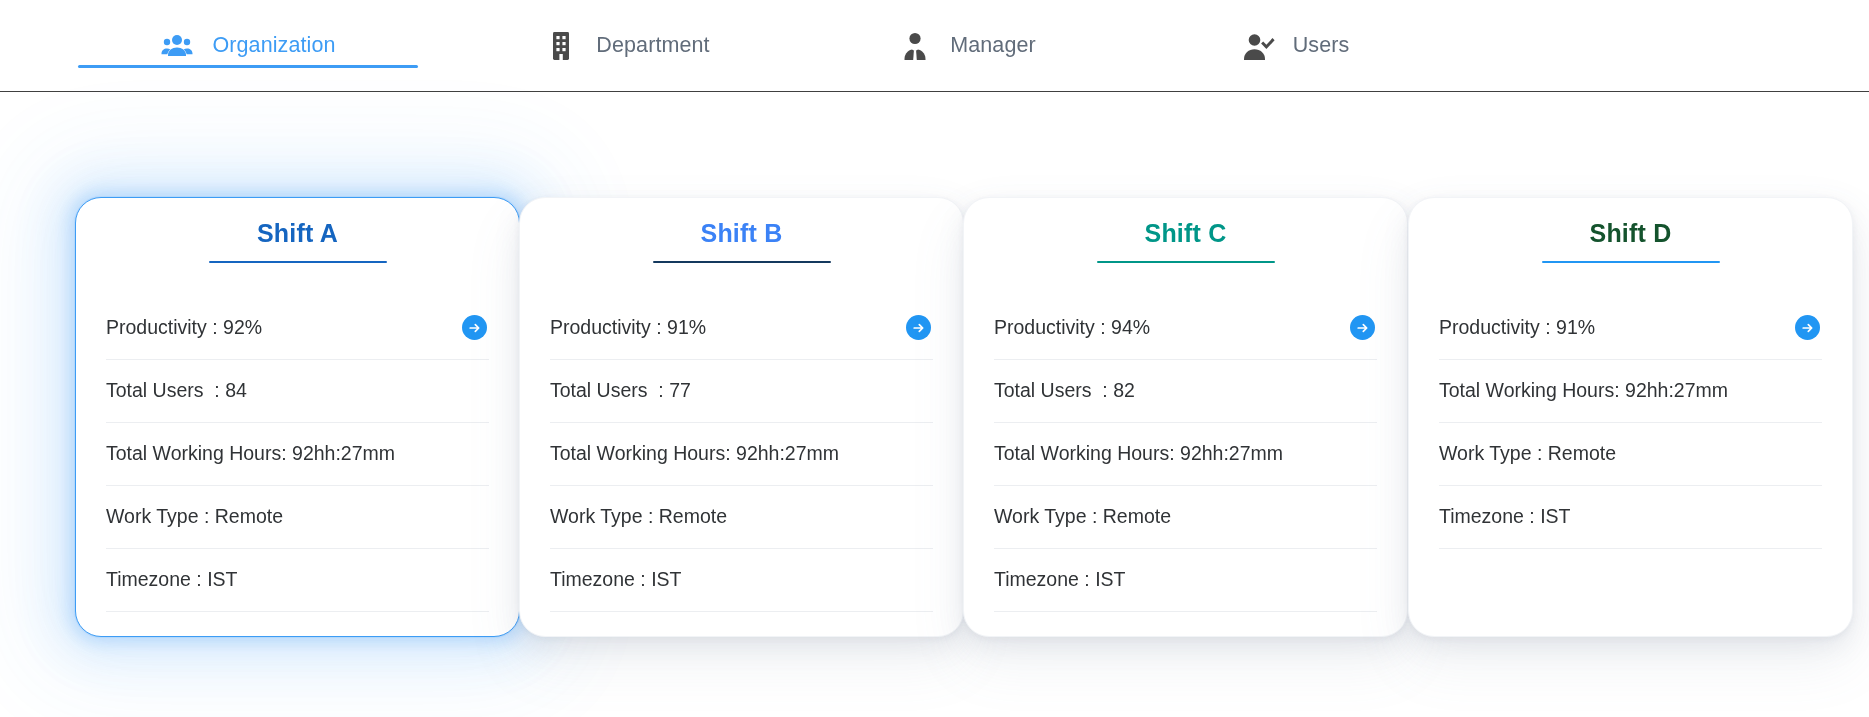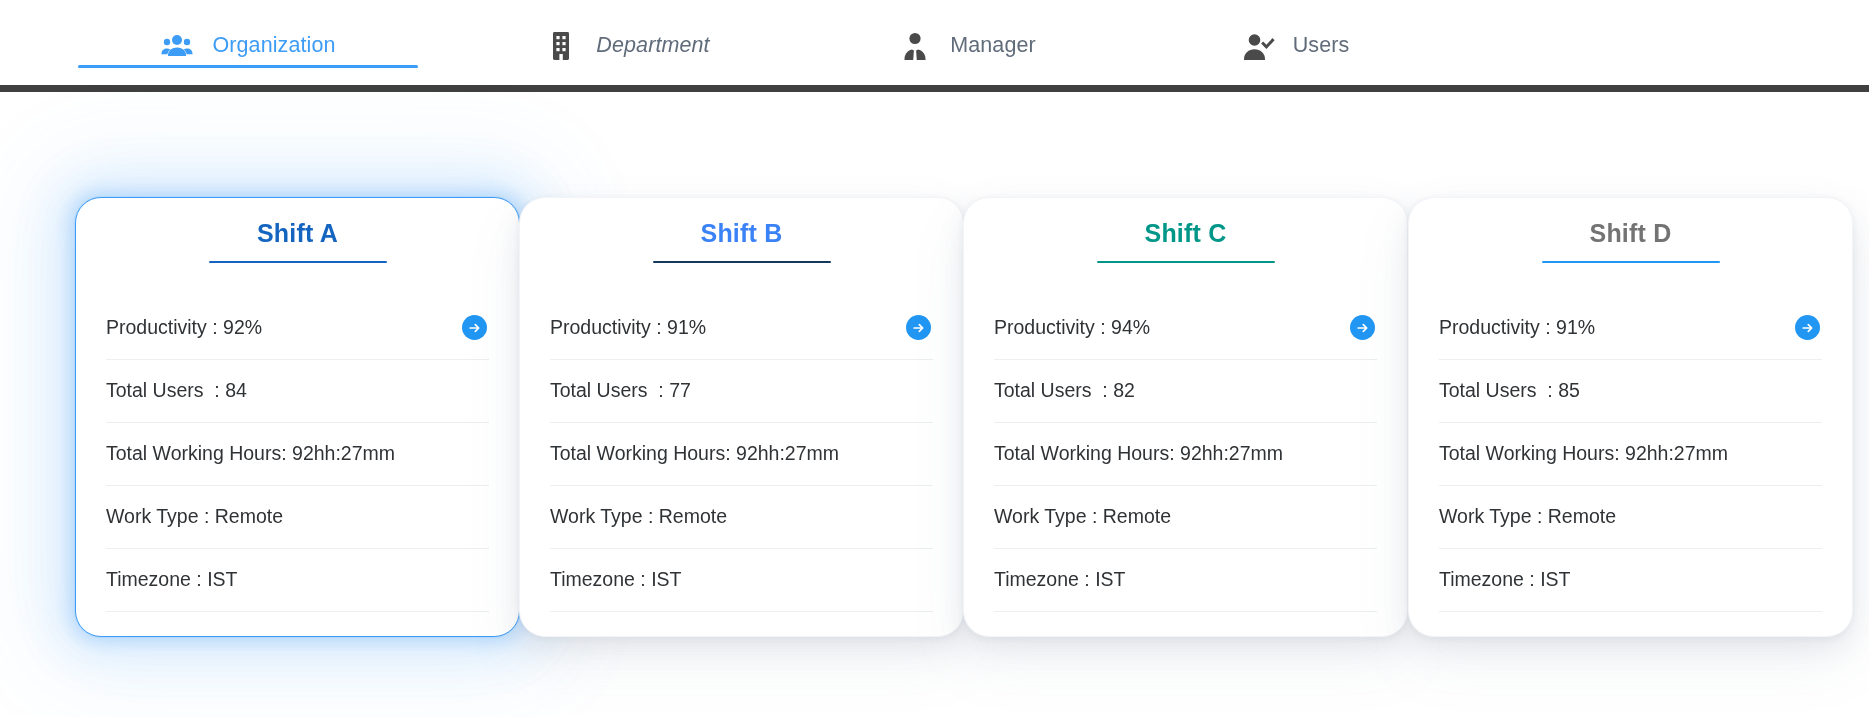--- a/index.html
+++ b/index.html
@@ -27,21 +27,21 @@
   
   .tabbar {
     position: absolute;
     left: 0;
     top: 0;
     width: 1869px;
     height: 92px;
     display: flex;
     align-items: flex-start;
     background: #ffffff;
-    border-bottom: 7px solid #404040;
+    border-bottom: 1px solid #404040;
   }
 
   .tab {
     position: relative;
     height: 92px;
     display: flex;
     align-items: center;
     justify-content: center;
     gap: 18px;
     padding: 0 18px;
@@ -75,21 +75,21 @@
     right: 0;
     bottom: 24px;
     height: 3px;
     border-radius: 2px;
     background: #3d9cf5;
   }
   .tab:not(.is-active) .tab-underline { display: none; }
 
   
   .tab-org   { position: absolute; left: 78px;   width: 340px; }
-  .tab-dept  { position: absolute; left: 487px;  width: 280px; font-style: italic; }
+  .tab-dept  { position: absolute; left: 487px;  width: 280px; }
   .tab-mgr   { position: absolute; left: 832px;  width: 270px; text-align: center; }
   .tab-usr   { position: absolute; left: 1175px; width: 240px; }
 
   
   .cards {
     position: absolute;
     left: 0;
     top: 92px;
     width: 1869px;
     height: 625px;
@@ -331,36 +331,33 @@
           <span class="row-text">Work Type : Remote</span>
         </div>
         <div class="card-row">
           <span class="row-text">Timezone : IST</span>
         </div>
       </div>
     </div>
 
     <div class="card card-d">
       <div class="card-header">
-        <div class="card-title" style="color: #737373;">Shift D</div>
+        <div class="card-title" style="color: #14532d;">Shift D</div>
         <div class="card-title-rule" style="background: rgb(33, 150, 243);"></div>
       </div>
       <div class="card-rows">
         <div class="card-row">
           <span class="row-text">Productivity : 91%</span>
           <span class="row-arrow">
             <svg width="14" height="14" viewBox="0 0 14 14" aria-hidden="true">
               <path d="M2.2 7h8.2M7.3 3.7L10.7 7l-3.4 3.3" fill="none" stroke="#ffffff" stroke-width="1.7" stroke-linecap="round" stroke-linejoin="round"></path>
             </svg>
           </span>
         </div>
         <div class="card-row">
-          <span class="row-text">Total Users  : 85</span>
-        </div>
-        <div class="card-row">
           <span class="row-text">Total Working Hours: 92hh:27mm</span>
         </div>
         <div class="card-row">
           <span class="row-text">Work Type : Remote</span>
         </div>
         <div class="card-row">
           <span class="row-text">Timezone : IST</span>
         </div>
       </div>
     </div>

